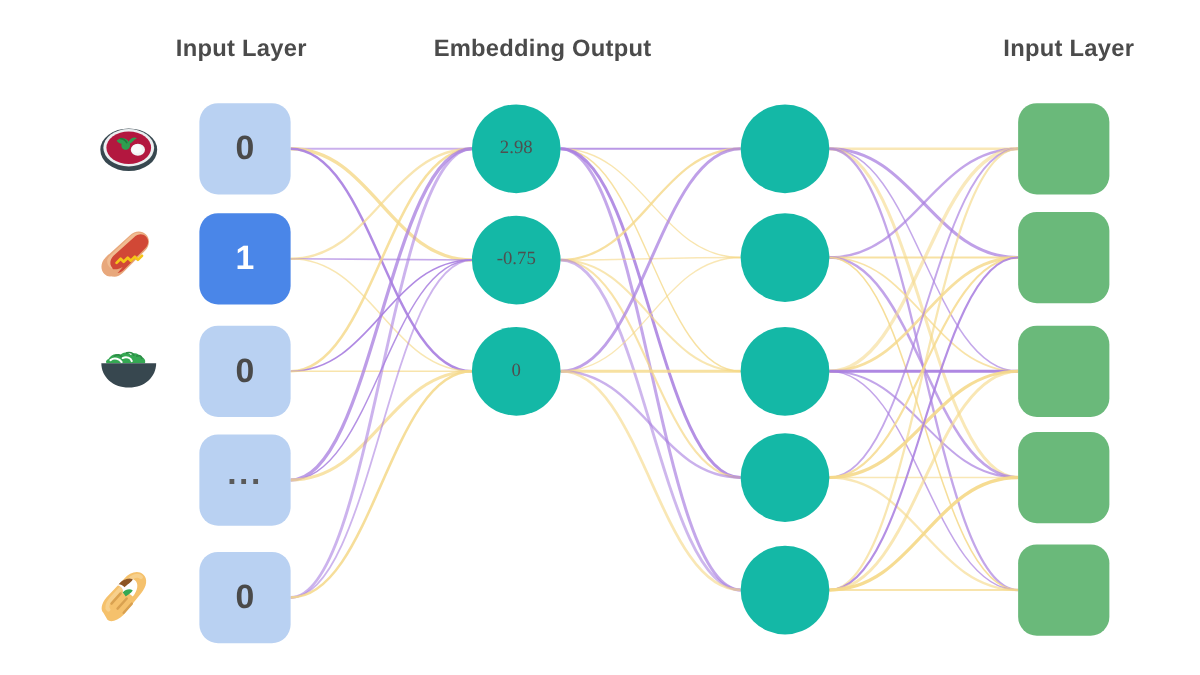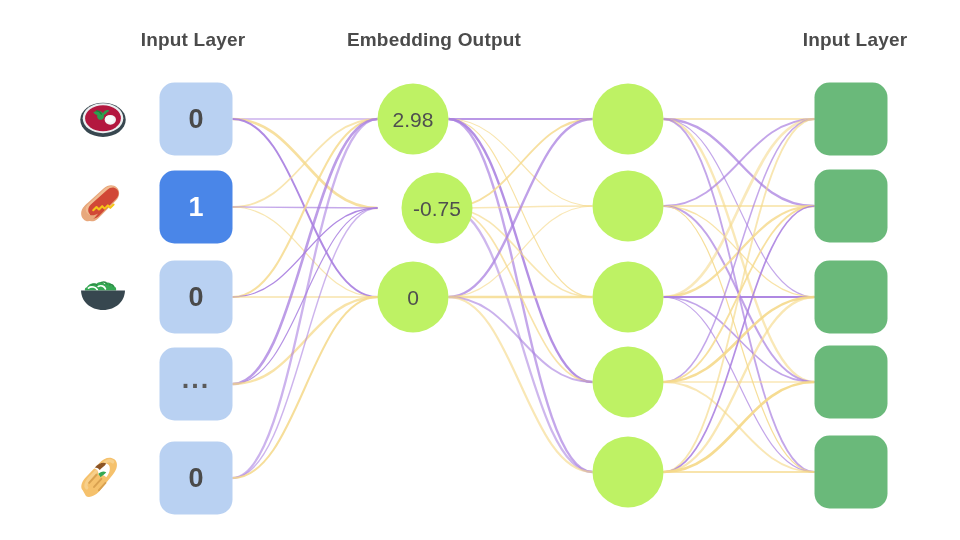--- a/index.html
+++ b/index.html
@@ -73,28 +73,29 @@
     letter-spacing: 2px;
     padding-bottom: 10px;
     box-sizing: border-box;
   }
 
   .emb-node, .hid-node {
     position: absolute;
     width: 71px;
     height: 71px;
     border-radius: 50%;
-    background: #bef264;
+    background: #14b8a6;
     transform: translate(-50%, -50%);
     display: flex;
     align-items: center;
     justify-content: center;
-    font-size: 21px;
+    font-size: 15px;
     color: #4f4f4f;
     z-index: 3;
+    font-family: Liberation Serif, serif;
   }
 
   .out-node {
     position: absolute;
     width: 73px;
     height: 73px;
     border-radius: 15px;
     background: #6ab97a;
     transform: translate(-50%, -50%);
     z-index: 3;
@@ -210,21 +211,21 @@
     </div>
   <div id="input-host">
       <div class="in-node zero" style="left: 196px; top: 119px;">0</div>
       <div class="in-node one" style="left: 196px; top: 207px;">1</div>
       <div class="in-node zero" style="left: 196px; top: 297px;">0</div>
       <div class="in-node dots" style="left: 196px; top: 384px;">...</div>
       <div class="in-node zero" style="left: 196px; top: 478px;">0</div>
     </div>
   <div id="emb-host">
       <div class="emb-node" style="left: 413px; top: 119px;">2.98</div>
-      <div class="emb-node" style="left: 437px; top: 208px;">-0.75</div>
+      <div class="emb-node" style="left: 413px; top: 208px;">-0.75</div>
       <div class="emb-node" style="left: 413px; top: 297px;">0</div>
     </div>
   <div id="hid-host">
       <div class="hid-node" style="left: 628px; top: 119px;"></div>
       <div class="hid-node" style="left: 628px; top: 206px;"></div>
       <div class="hid-node" style="left: 628px; top: 297px;"></div>
       <div class="hid-node" style="left: 628px; top: 382px;"></div>
       <div class="hid-node" style="left: 628px; top: 472px;"></div>
     </div>
   <div id="out-host">

